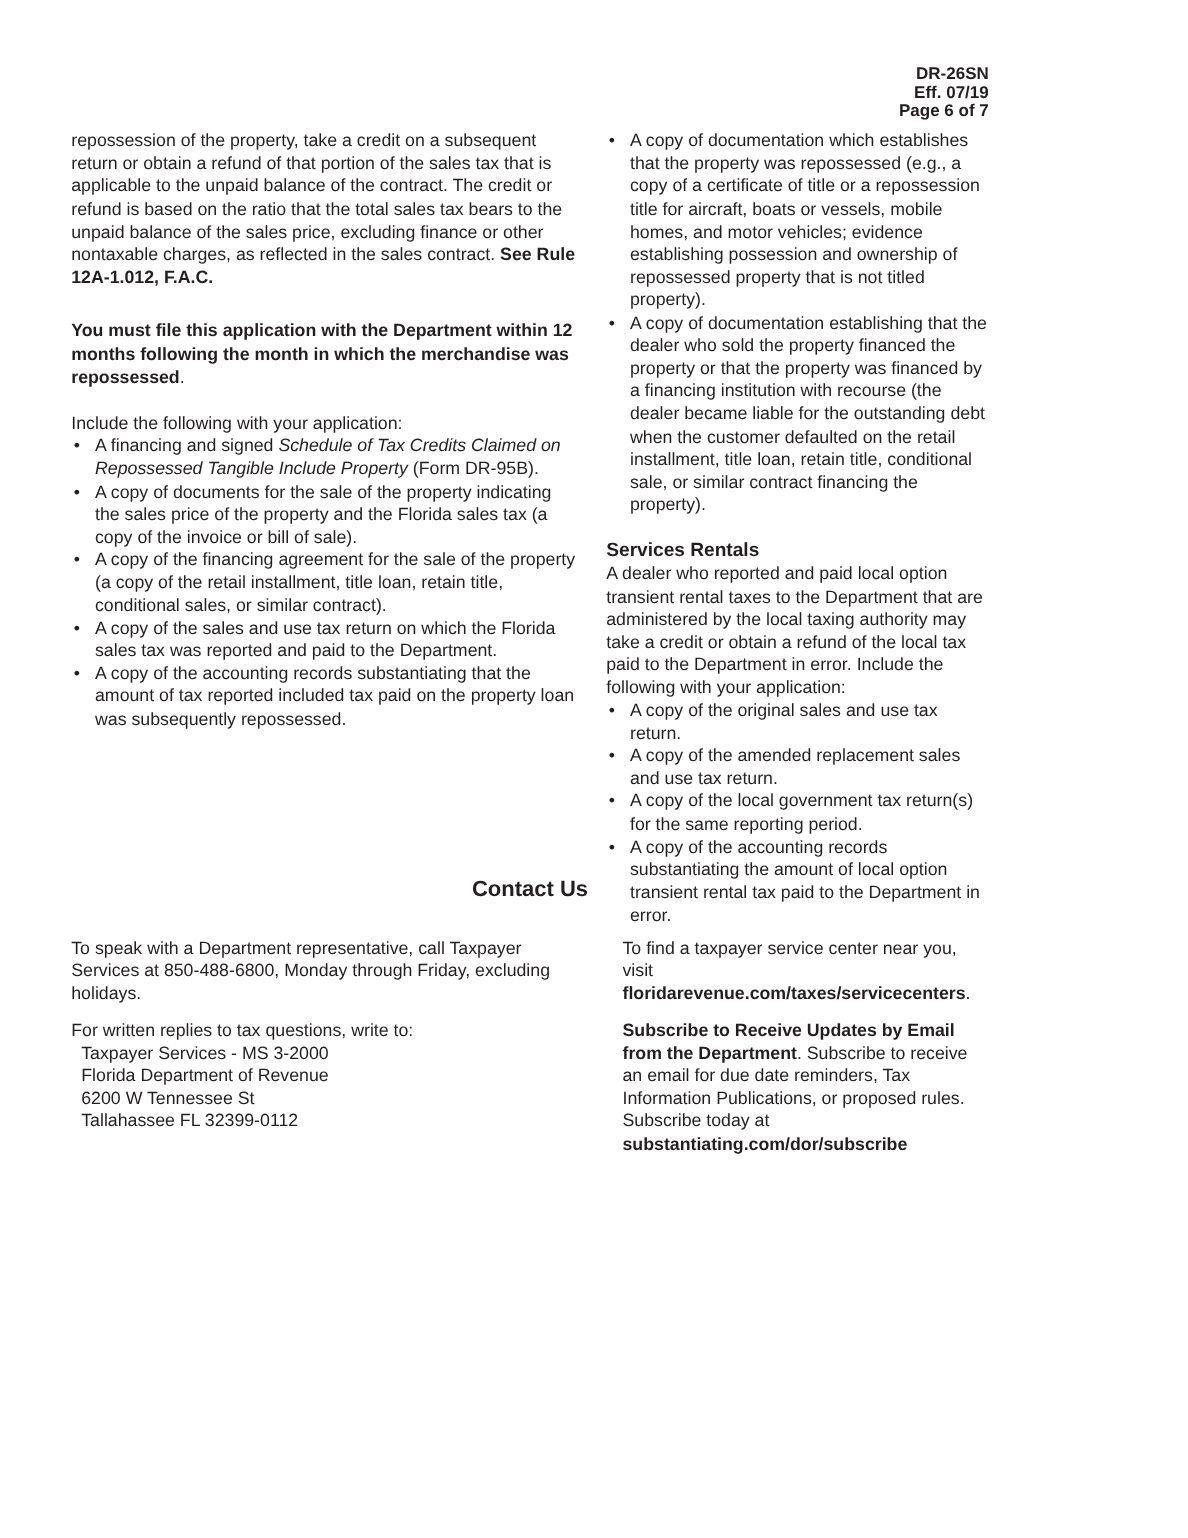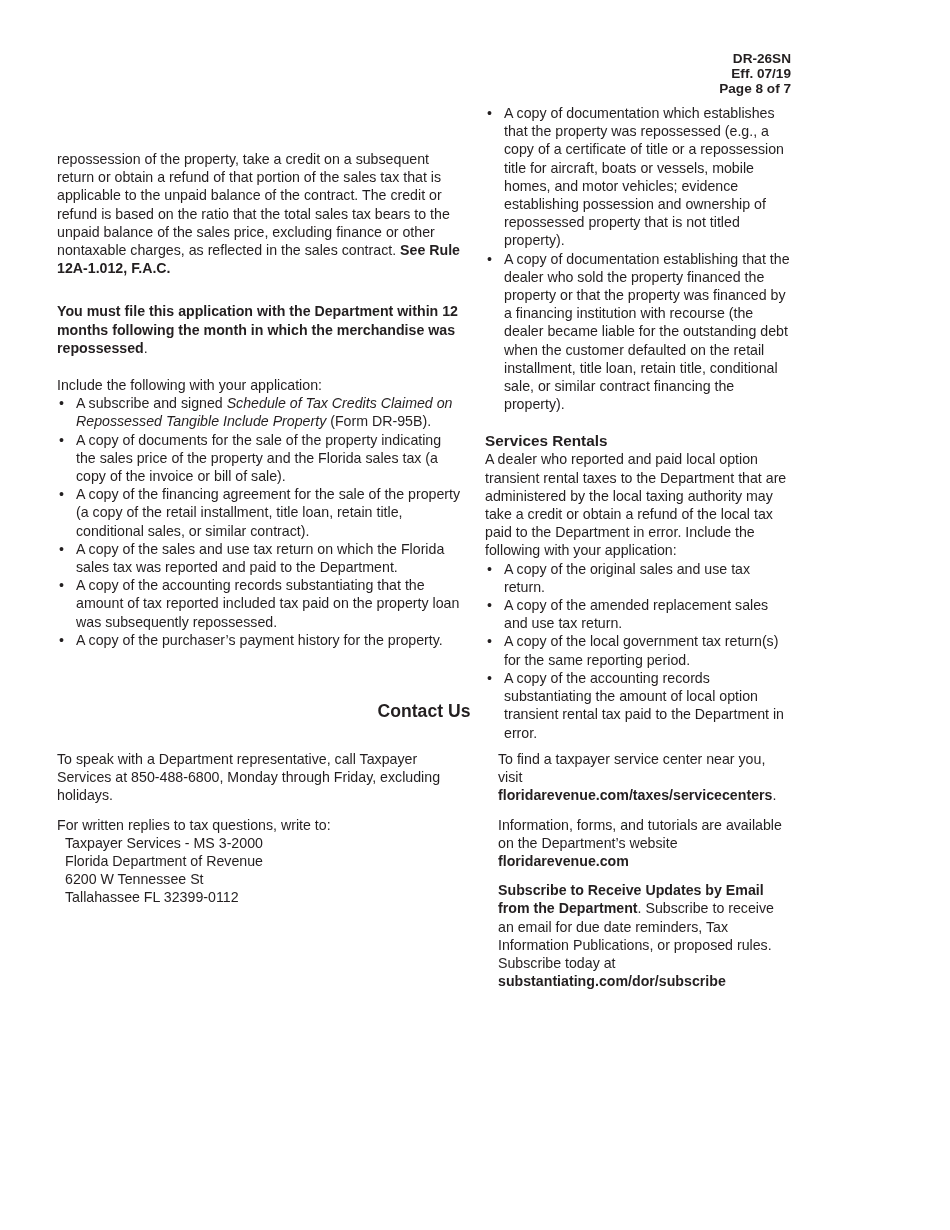--- a/index.html
+++ b/index.html
@@ -39,21 +39,20 @@
   .columns {
     position: absolute;
     top: 104px;
     left: 57px;
     right: 55px;
     display: flex;
   }
   .col-left {
     width: 406px;
     flex: 0 0 406px;
-    margin-top: 46px;
   }
   .col-right {
     margin-left: 22px;
     flex: 1 1 auto;
   }
 
   .columns p { margin: 0; }
   .para-intro { margin-bottom: 25px !important; }
   .para-filing { margin-bottom: 19px !important; }
   .include-line { margin-bottom: 0; }
@@ -115,36 +114,35 @@
   }
 </style>
 </head>
 <body>
 
 <div class="page">
 
   <div class="form-header">
     <div>DR-26SN</div>
     <div>Eff. 07/19</div>
-    <div>Page 8 of 7</div>
+    <div>Page 6 of 7</div>
   </div>
 
   <div class="columns">
 
     <div class="col-left">
       <p class="para-intro"><span>repossession of the property, take a credit on a subsequent return or obtain a refund of that portion of the sales tax that is applicable to the unpaid balance of the contract. The credit or refund is based on the ratio that the total sales tax bears to the unpaid balance of the sales price, excluding finance or other nontaxable charges, as reflected in the sales contract. </span><span class="run-b">See Rule 12A-1.012, F.A.C.</span></p>
       <p class="para-filing"><span class="run-b">You must file this application with the Department within 12 months following the month in which the merchandise was repossessed</span><span>.</span></p>
       <p class="include-line">Include the following with your application:</p>
       <ul class="doc-list">
-          <li><span>A subscribe and signed </span><span class="run-i">Schedule of Tax Credits Claimed on Repossessed Tangible Include Property</span><span> (Form DR-95B).</span></li>
+          <li><span>A financing and signed </span><span class="run-i">Schedule of Tax Credits Claimed on Repossessed Tangible Include Property</span><span> (Form DR-95B).</span></li>
           <li><span>A copy of documents for the sale of the property indicating the sales price of the property and the Florida sales tax (a copy of the invoice or bill of sale).</span></li>
           <li><span>A copy of the financing agreement for the sale of the property (a copy of the retail installment, title loan, retain title, conditional sales, or similar contract).</span></li>
           <li><span>A copy of the sales and use tax return on which the Florida sales tax was reported and paid to the Department.</span></li>
           <li><span>A copy of the accounting records substantiating that the amount of tax reported included tax paid on the property loan was subsequently repossessed.</span></li>
-          <li><span>A copy of the purchaser’s payment history for the property.</span></li>
         </ul>
     </div>
 
     <div class="col-right">
       <ul class="doc-list">
           <li><span>A copy of documentation which establishes that the property was repossessed (e.g., a copy of a certificate of title or a repossession title for aircraft, boats or vessels, mobile homes, and motor vehicles; evidence establishing possession and ownership of repossessed property that is not titled property).</span></li>
           <li><span>A copy of documentation establishing that the dealer who sold the property financed the property or that the property was financed by a financing institution with recourse (the dealer became liable for the outstanding debt when the customer defaulted on the retail installment, title loan, retain title, conditional sale, or similar contract financing the property).</span></li>
         </ul>
 
       <div>
@@ -172,20 +170,19 @@
         <ul class="address">
             <li><span>Taxpayer Services - MS 3-2000</span></li>
             <li><span>Florida Department of Revenue</span></li>
             <li><span>6200 W Tennessee St</span></li>
             <li><span>Tallahassee FL 32399-0112</span></li>
           </ul>
       </div>
 
       <div class="contact-right">
         <p><span>To find a taxpayer service center near you, visit </span><span class="run-b">floridarevenue.com/taxes/servicecenters</span><span>.</span></p>
-        <p><span>Information, forms, and tutorials are available on the Department’s website </span><span class="run-b">floridarevenue.com</span></p>
         <p><span class="run-b">Subscribe to Receive Updates by Email from the Department</span><span>. Subscribe to receive an email for due date reminders, Tax Information Publications, or proposed rules. Subscribe today at </span><span class="run-b">substantiating.com/dor/subscribe</span></p>
       </div>
 
     </div>
   </div>
 
 </div>
 
 </body></html>

